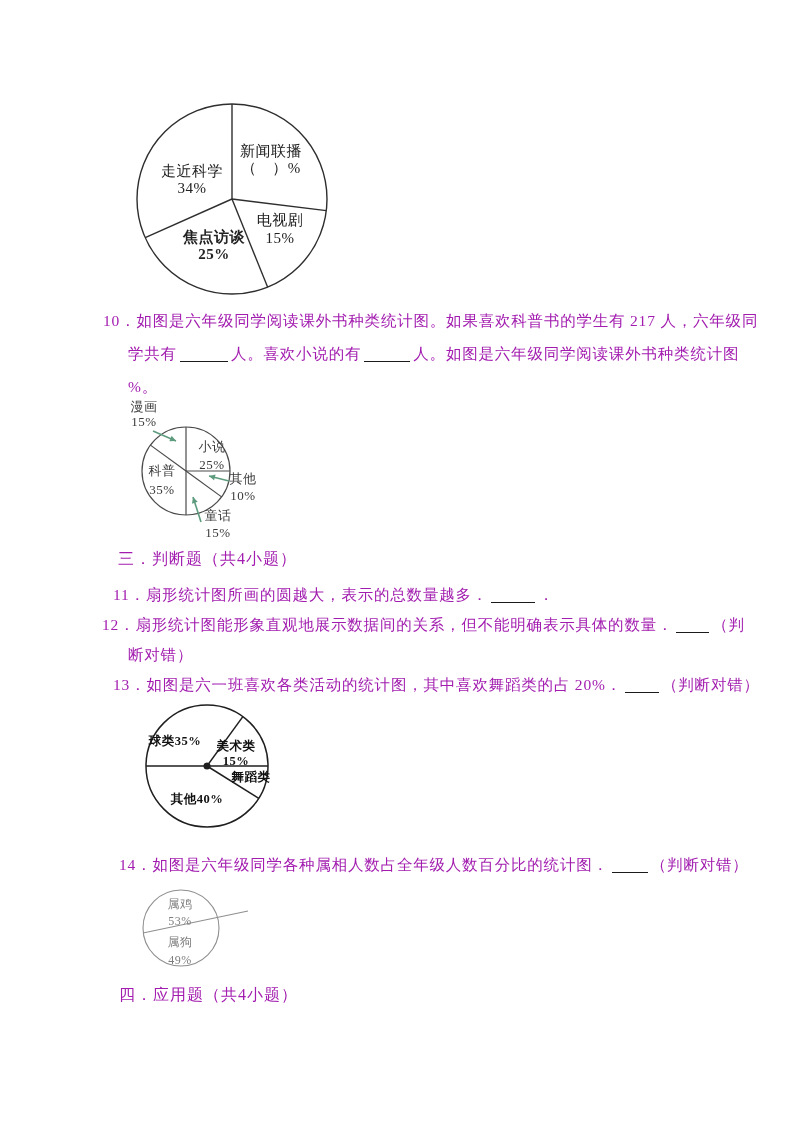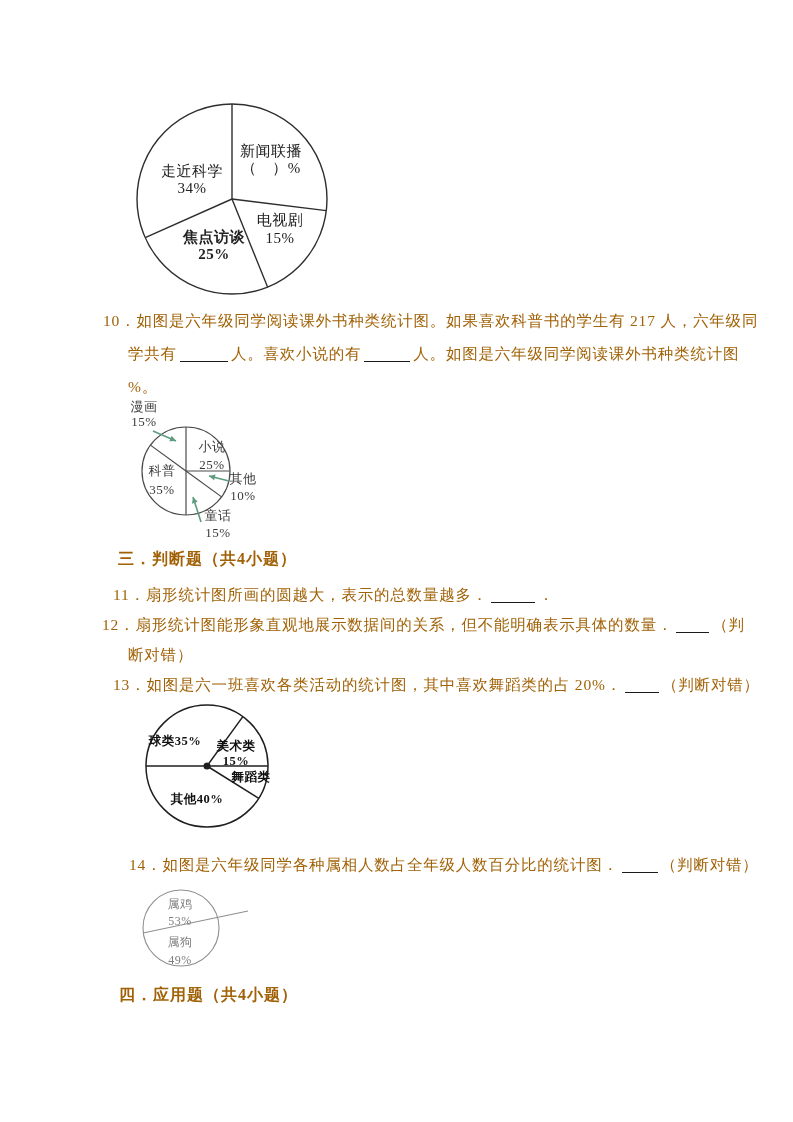--- a/index.html
+++ b/index.html
@@ -5,26 +5,26 @@
   html,body{margin:0;padding:0;}
   body{
     width:793px;height:1122px;position:relative;background:#ffffff;
     font-family:"Liberation Serif","DejaVu Serif",serif;
     overflow:hidden;
   }
   .line{
     position:absolute;
     font-size:15.5px;
     letter-spacing:0.8px;
-    color:#a16207;
+    color:#a21caf;
     white-space:nowrap;
     line-height:20px;
   }
   .heading{
-    font-weight:bold;
+    font-weight:normal;
     font-size:16px;
     letter-spacing:1px;
   }
   .blank{
     display:inline-block;
     border-bottom:1.3px solid #1b1b1b;
     height:1em;
     vertical-align:-3px;
     margin:0 3px;
   }
@@ -99,15 +99,15 @@
 
 <div class="line heading" style="left:118px;top:549px">三．判断题（共4小题）</div>
 
 <div class="line" style="left:113px;top:585px"><span>11．扇形统计图所画的圆越大，表示的总数量越多．</span><span class="blank" style="width:44px"></span><span>．</span></div>
 
 <div class="line" style="left:102px;top:615px"><span>12．扇形统计图能形象直观地展示数据间的关系，但不能明确表示具体的数量．</span><span class="blank" style="width:33px"></span><span>（判</span></div>
 <div class="line" style="left:128px;top:645px">断对错）</div>
 
 <div class="line" style="left:113px;top:675px"><span>13．如图是六一班喜欢各类活动的统计图，其中喜欢舞蹈类的占 20%．</span><span class="blank" style="width:34px"></span><span>（判断对错）</span></div>
 
-<div class="line" style="left:129px;top:855px"><span>14．如图是六年级同学各种属相人数占全年级人数百分比的统计图．</span><span class="blank" style="width:36px"></span><span>（判断对错）</span></div>
+<div class="line" style="left:119px;top:855px"><span>14．如图是六年级同学各种属相人数占全年级人数百分比的统计图．</span><span class="blank" style="width:36px"></span><span>（判断对错）</span></div>
 
 <div class="line heading" style="left:119px;top:985px">四．应用题（共4小题）</div>
 
 </body></html>

